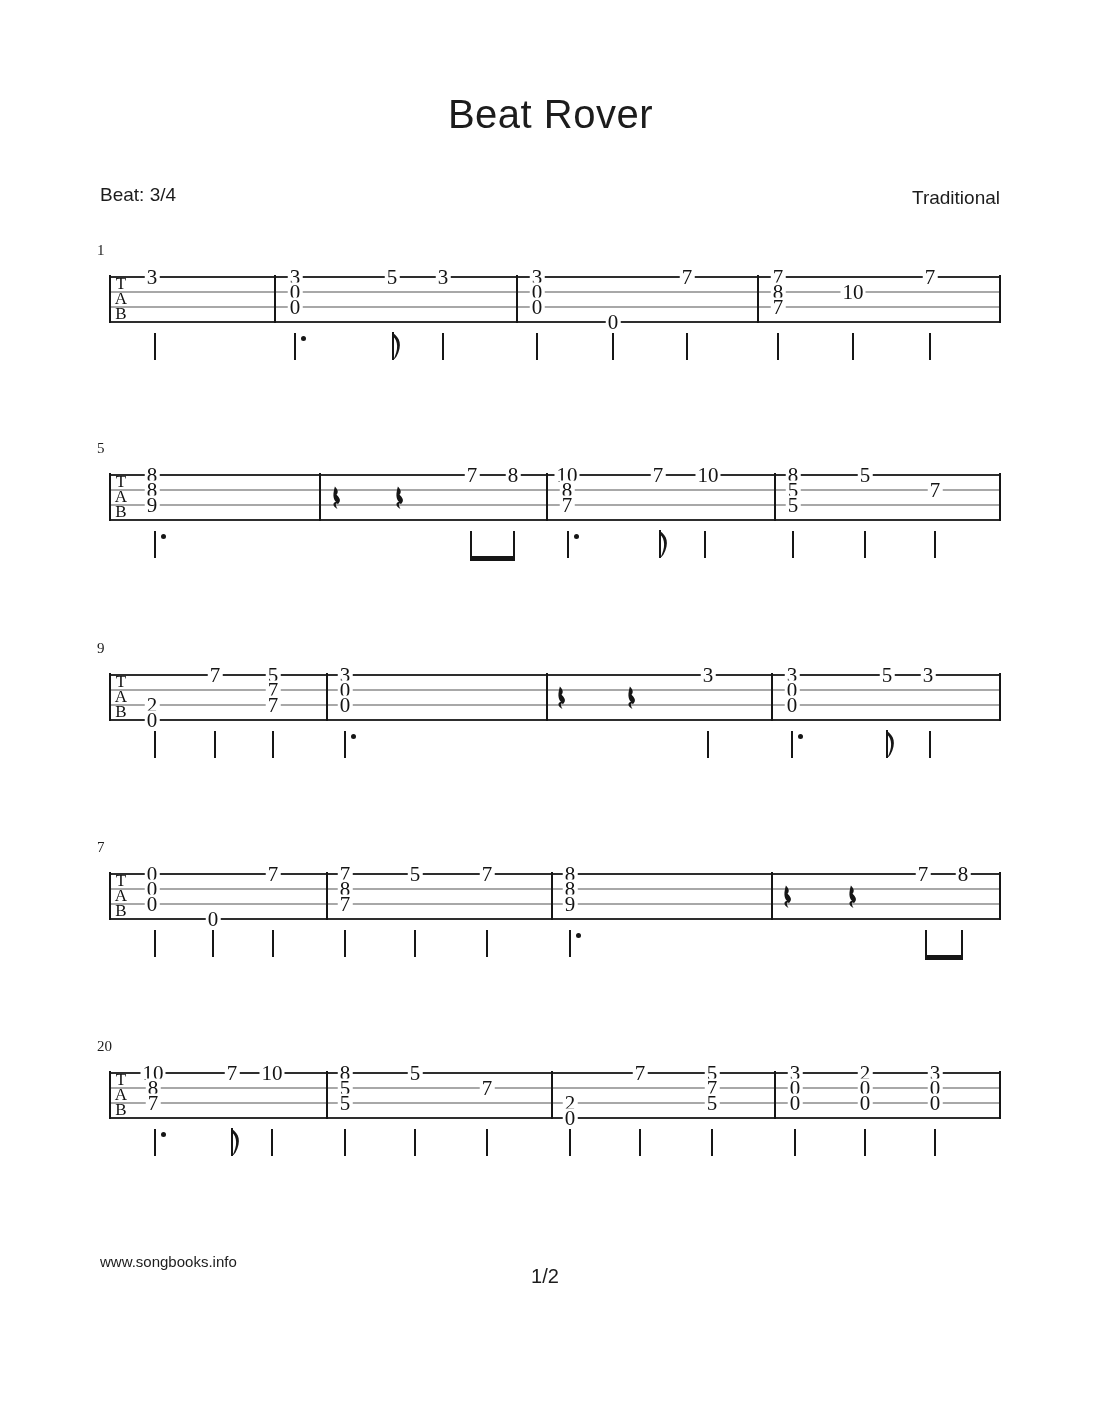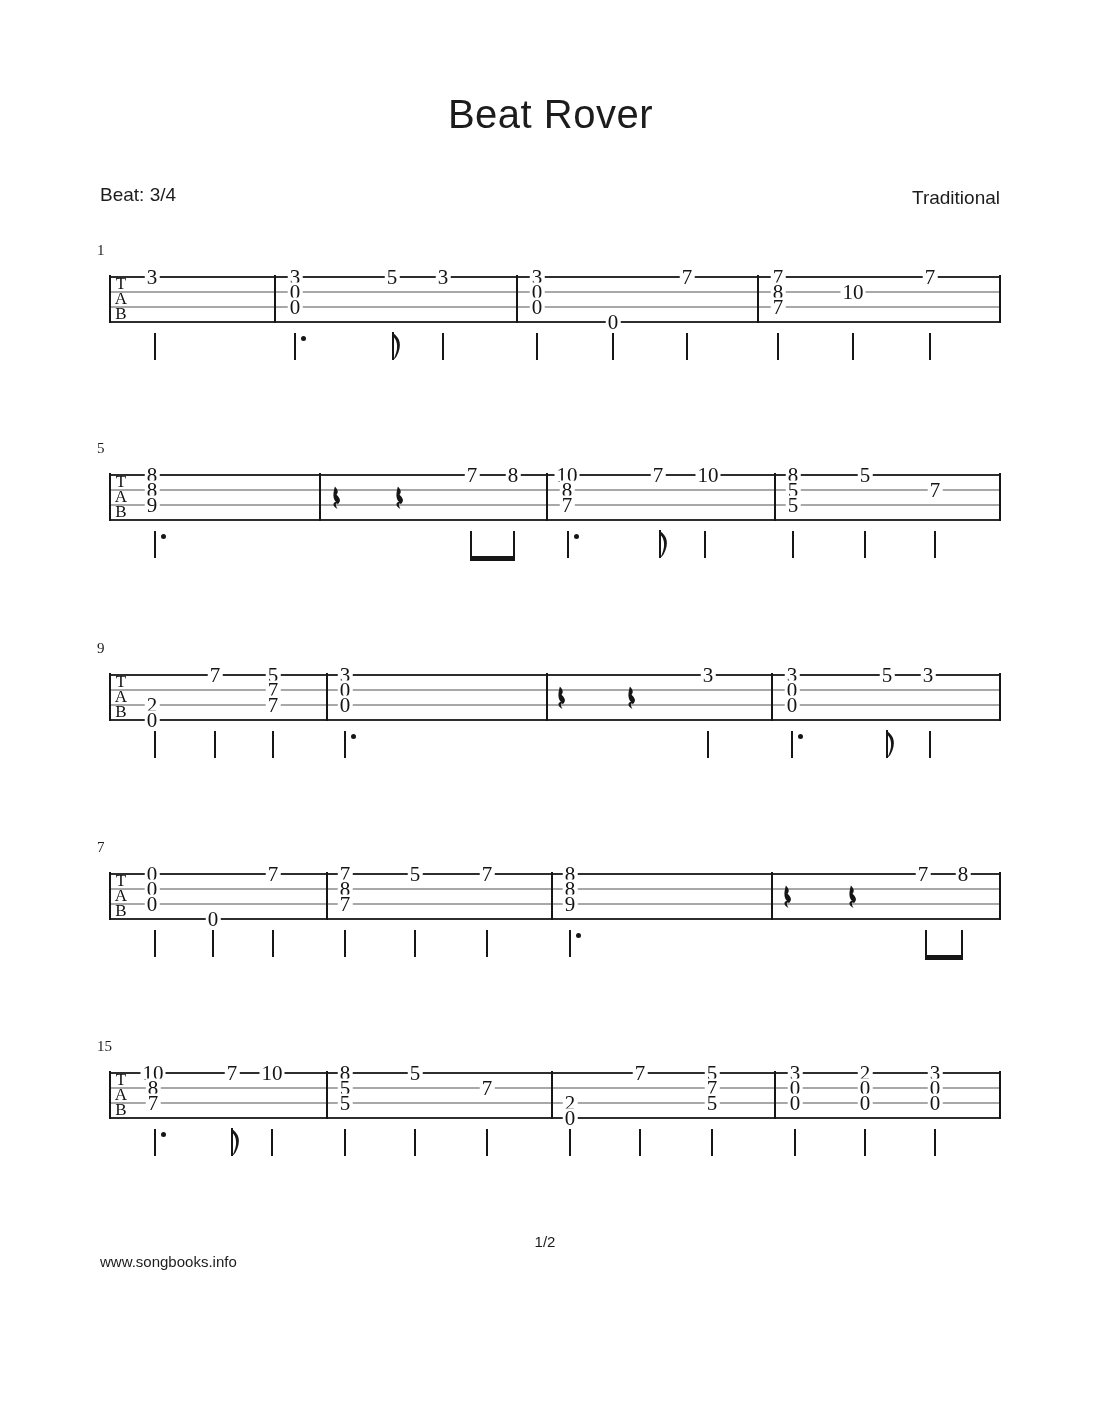--- a/index.html
+++ b/index.html
@@ -8,21 +8,21 @@
     background:#ffffff; overflow:hidden;
     font-family:"Liberation Sans", sans-serif; color:#1c1c1c;
   }
   .title {
     position:absolute; top:92px; left:0; width:1101px;
     text-align:center; font-size:40px; font-weight:400; letter-spacing:0.5px;
   }
   .beat-label { position:absolute; left:100px; top:184px; font-size:19px; }
   .composer-label { position:absolute; right:101px; top:187px; font-size:19px; }
   .footer-site { position:absolute; left:100px; top:1253px; font-size:15px; }
-  .footer-page { position:absolute; left:0; top:1233px; width:1090px; text-align:center; font-size:15px; }
+  .footer-page { position:absolute; left:0; top:1265px; width:1090px; text-align:center; font-size:20px; }
 
   .system { position:absolute; left:110px; width:890px; height:110px; }
   .measure-num {
     position:absolute; left:-13px; top:-34px;
     font-family:"Liberation Serif", serif; font-size:15px; color:#1c1c1c;
   }
   .sline { position:absolute; left:0; width:890px; height:2px; }
   .sline.outer { background:#2e2e2e; }
   .sline.inner { background:#a8a8a8; }
   .barline { position:absolute; top:-1px; width:2px; height:48px; background:#161616; z-index:2; }
@@ -251,21 +251,21 @@
         <span class="rt-stem" style="left: 376px;"></span>
         <span class="rt-stem" style="left: 459px;"></span>
         <span class="rt-dot" style="left: 466px;"></span>
         <div class="rt-beam" style="left: 815px; width: 38px;">
           <span class="bstem" style="left:0"></span>
           <span class="bstem" style="right:0"></span>
           <span class="bbar"></span>
         </div>
       </div>
       <div class="system" style="top: 1072px;">
-        <span class="measure-num">15</span>
+        <span class="measure-num">20</span>
         <div class="sline outer" style="top: 0px;"></div>
         <div class="sline inner" style="top: 15px;"></div>
         <div class="sline inner" style="top: 30px;"></div>
         <div class="sline outer" style="top: 45px;"></div>
         <div class="barline" style="left: -1px;"></div>
         <div class="barline" style="left: 216px;"></div>
         <div class="barline" style="left: 441px;"></div>
         <div class="barline" style="left: 664px;"></div>
         <div class="barline" style="left: 889px;"></div>
         <div class="clef">

